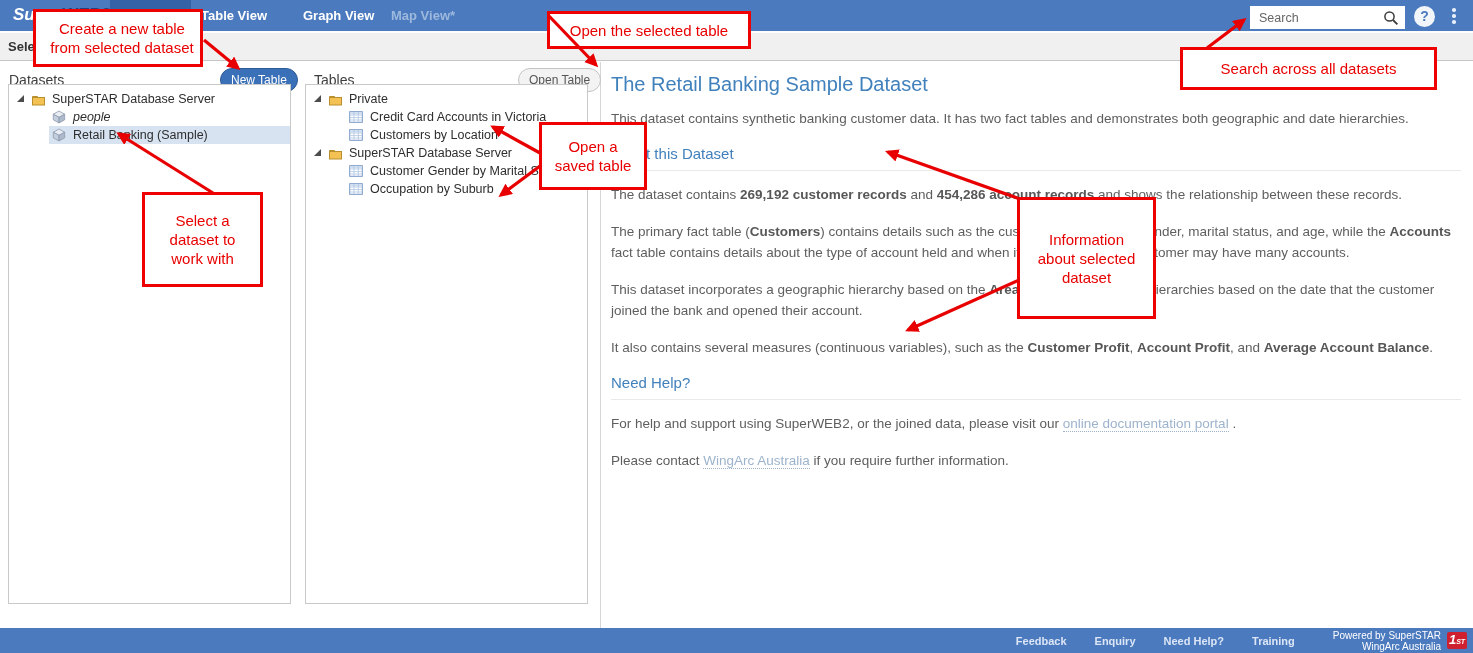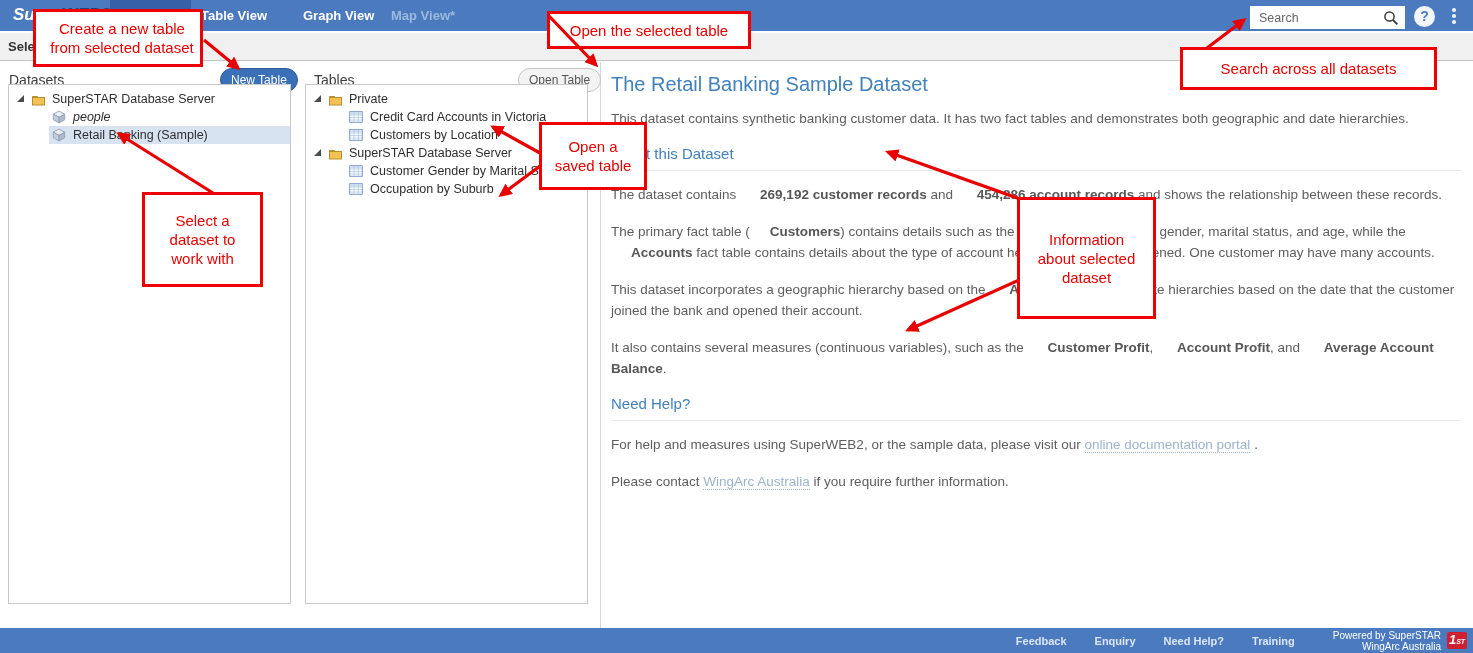--- a/index.html
+++ b/index.html
@@ -53,21 +53,21 @@
   .expander.hidden-ex{border:none;width:7px;height:7px;margin-right:4px;}
   .tree-icon{display:inline-flex;width:16px;margin-right:5px;flex:none;}
   .tree-label{padding-right:6px;}
 
   
   .content{position:absolute;left:601px;top:0;width:872px;height:566px;padding:0 12px 0 10px;overflow:hidden;}
   .content h1{margin:11px 0 12px;font-size:20px;font-weight:normal;color:#4181bc;}
   .content h2{margin:0 0 13px;font-size:15px;font-weight:normal;color:#4181bc;
        padding-bottom:8px;border-bottom:1px solid #e9e9e9;}
   .content p{margin:0 0 16px;font-size:13.5px;line-height:21px;color:#5e5e5e;}
-  .content b{color:#575757;margin-left:20px;}
+  .content b{color:#575757;}
   .tlink{color:#9db3cc;border-bottom:1px dotted #9db3cc;cursor:pointer;}
 
   
   .footer{position:absolute;left:0;top:628px;width:1473px;height:25px;background:#4b7abe;
        display:flex;align-items:center;justify-content:flex-end;}
   .f-link{font-size:11px;font-weight:bold;color:#dce6f6;margin-right:28px;cursor:pointer;white-space:nowrap;}
   .powered{font-size:10px;line-height:11px;color:#fff;text-align:right;margin:0 6px 0 10px;white-space:nowrap;}
   .f-logo{width:20px;height:17px;background:#cf2030;border-radius:2px;color:#fff;
        font-style:italic;font-weight:bold;font-size:13px;line-height:16px;text-align:center;margin-right:6px;}
   .f-logo small{font-size:7px;font-style:italic;}
@@ -243,21 +243,21 @@
 
     <div class="content">
       <h1>The Retail Banking Sample Dataset</h1>
       <p>This dataset contains synthetic banking customer data. It has two fact tables and demonstrates both geographic and date hierarchies.</p>
       <h2>About this Dataset</h2>
       <p><span>The dataset contains </span><b>269,192 customer records</b><span> and </span><b>454,286 account records</b><span> and shows the relationship between these records.</span></p>
       <p><span>The primary fact table (</span><b>Customers</b><span>) contains details such as the customer's occupation, gender, marital status, and age, while the </span><b>Accounts</b><span> fact table contains details about the type of account held and when it was opened. One customer may have many accounts.</span></p>
       <p><span>This dataset incorporates a geographic hierarchy based on the </span><b>Area</b><span> field, as well as date hierarchies based on the date that the customer joined the bank and opened their account.</span></p>
       <p><span>It also contains several measures (continuous variables), such as the </span><b>Customer Profit</b><span>, </span><b>Account Profit</b><span>, and </span><b>Average Account Balance</b><span>.</span></p>
       <h2>Need Help?</h2>
-      <p><span>For help and measures using SuperWEB2, or the sample data, please visit our </span><span class="tlink">online documentation portal</span><span> .</span></p>
+      <p><span>For help and support using SuperWEB2, or the joined data, please visit our </span><span class="tlink">online documentation portal</span><span> .</span></p>
       <p><span>Please contact </span><span class="tlink">WingArc Australia</span><span> if you require further information.</span></p>
     </div>
   </div>
 
   <div class="footer">
     <span class="f-link">Feedback</span>
     <span class="f-link">Enquiry</span>
     <span class="f-link">Need Help?</span>
     <span class="f-link">Training</span>
     <span class="powered"><span>Powered by SuperSTAR</span><br><span>WingArc Australia</span></span>

